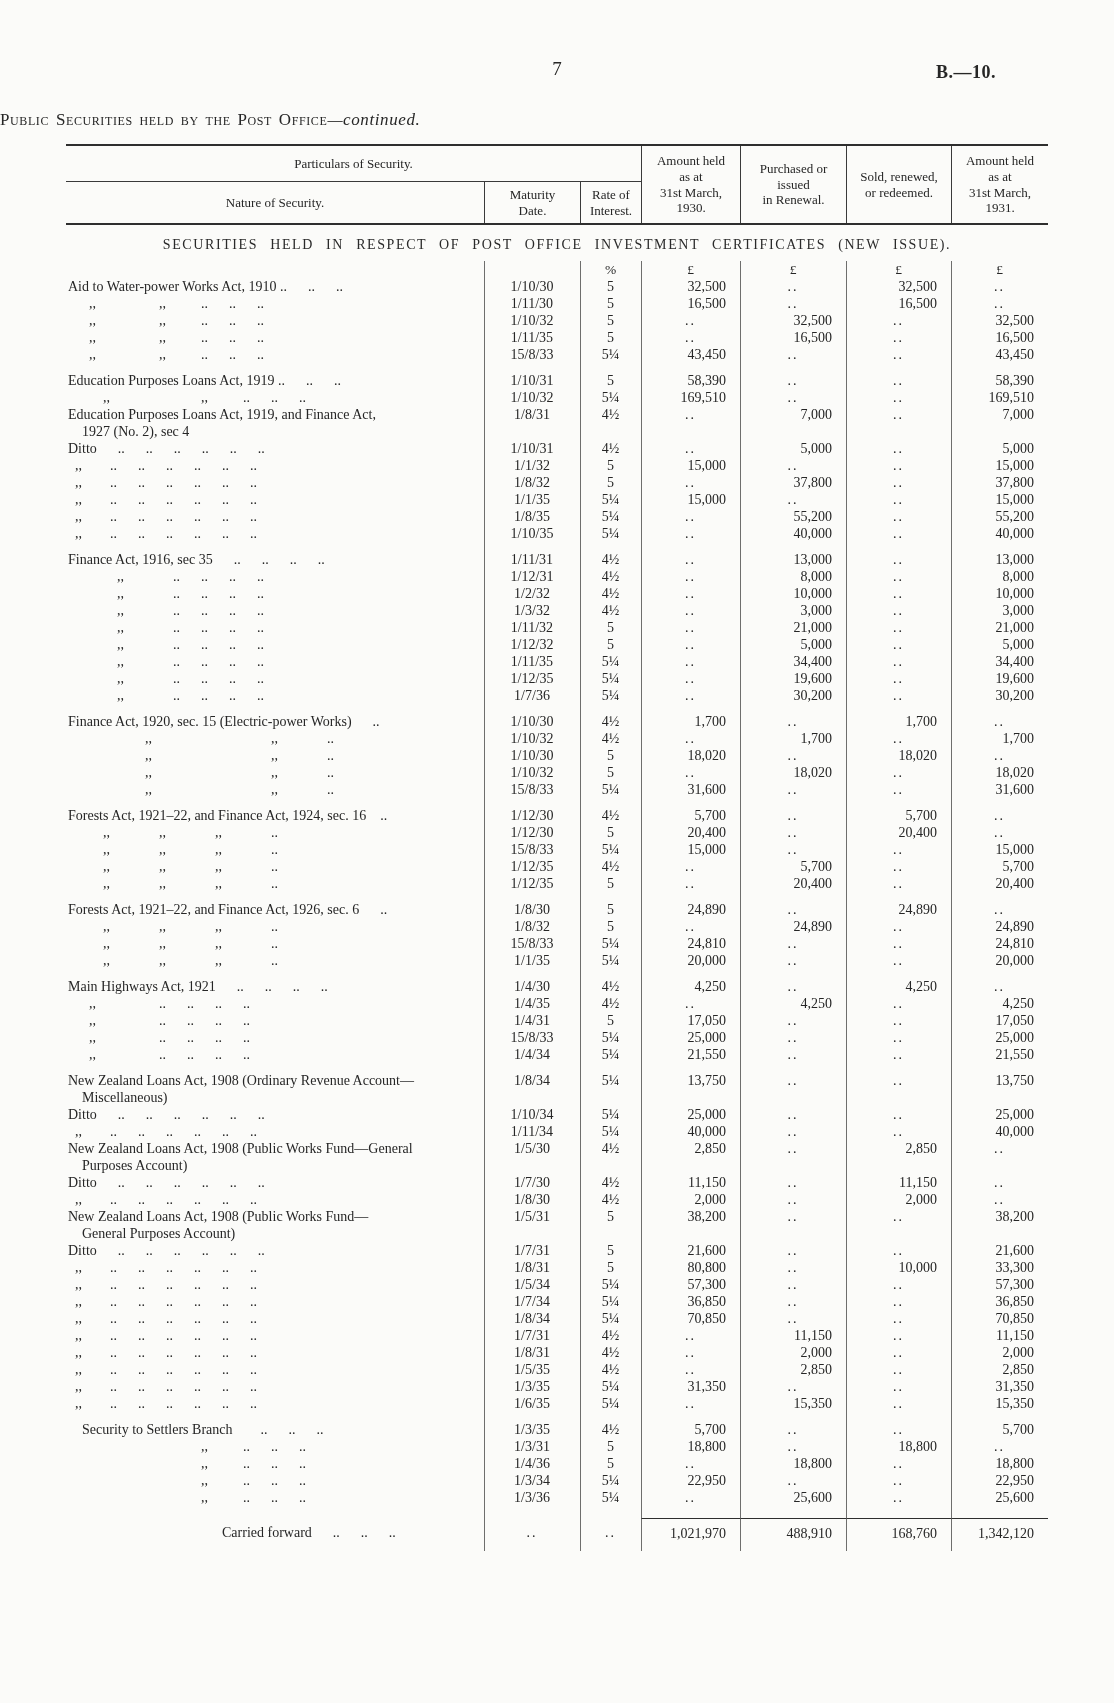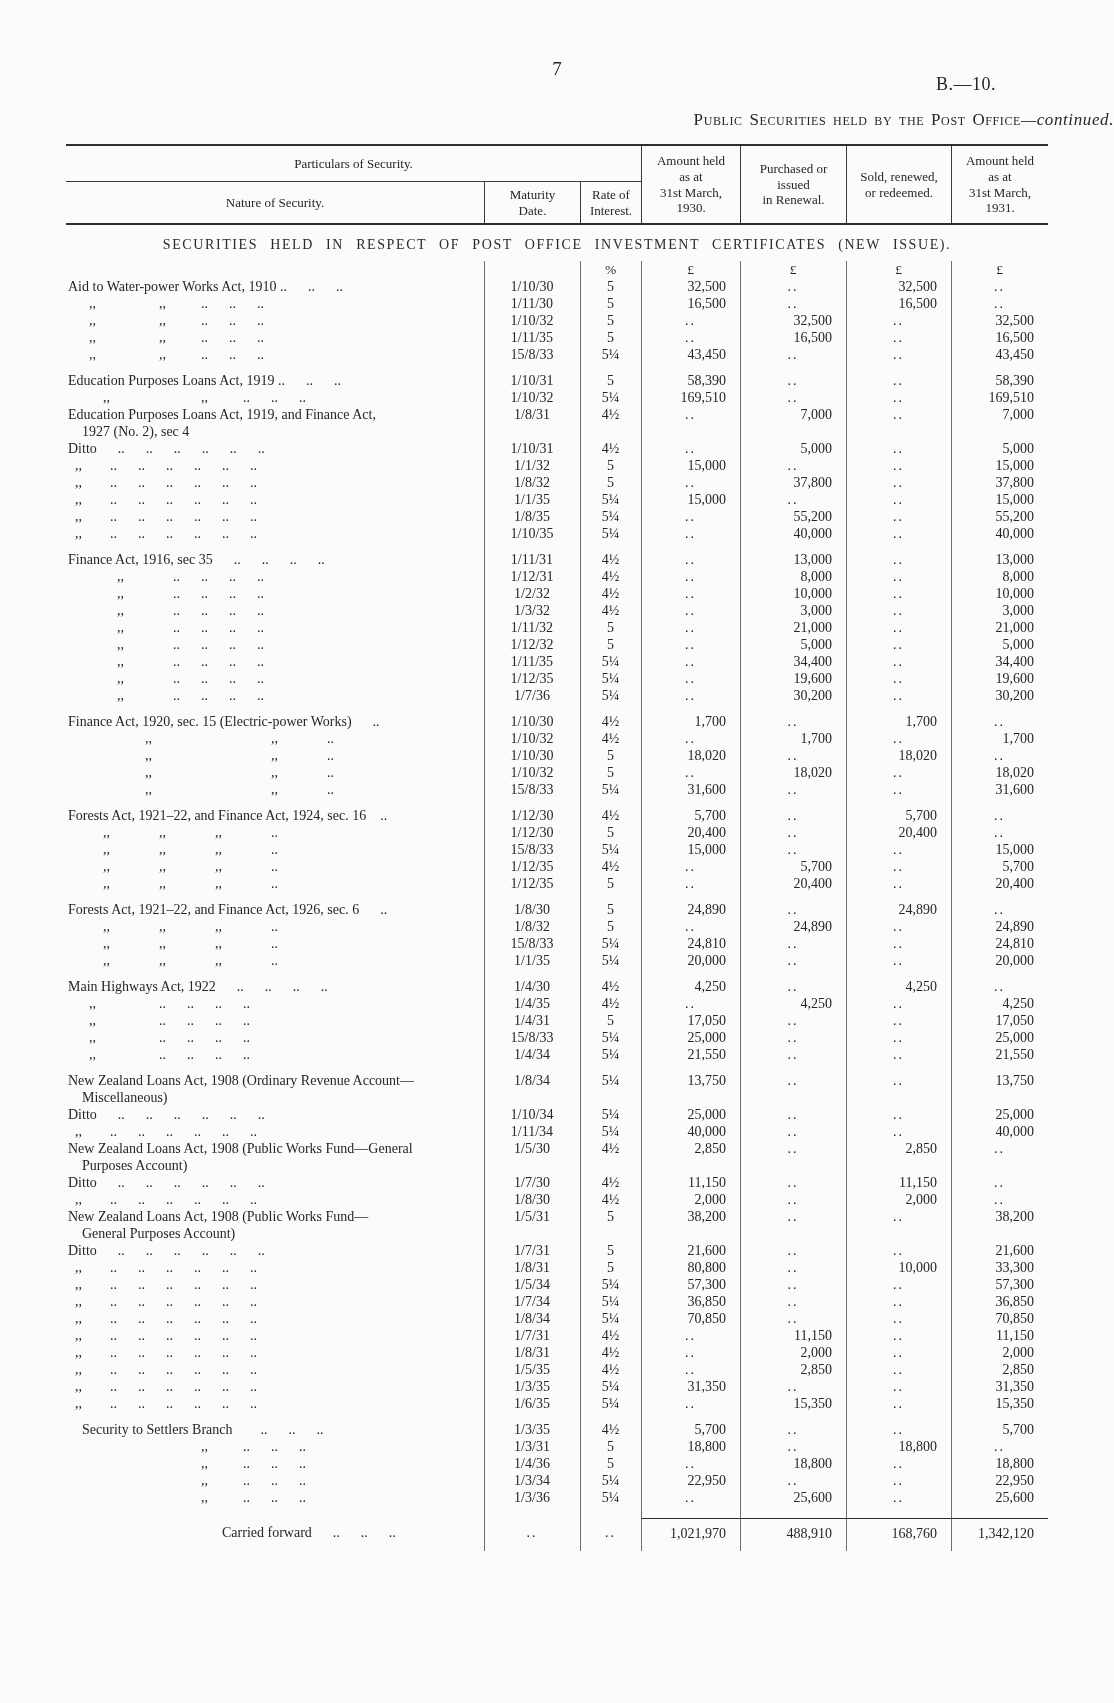--- a/index.html
+++ b/index.html
@@ -3,22 +3,22 @@
 <meta charset="utf-8">
 <style>
   html,body{margin:0;padding:0;}
   body{
     width:1114px;height:1703px;position:relative;overflow:hidden;
     background:#fbfbf9;color:#262626;
     font-family:"Liberation Serif","DejaVu Serif",serif;
   }
   .page-head{position:relative;height:28px;margin-top:58px;}
   .page-num{position:absolute;left:0;right:0;text-align:center;font-size:19px;}
-  .page-ref{position:absolute;right:118px;top:16px;font-size:18px;letter-spacing:.5px;}
-  .doc-title{margin-top:24px;text-align:right;font-size:17px;letter-spacing:.6px;word-spacing:2px;}
+  .page-ref{position:absolute;right:118px;top:4px;font-size:18px;letter-spacing:.5px;font-weight:bold;}
+  .doc-title{margin-top:24px;text-align:left;font-size:17px;letter-spacing:.6px;word-spacing:2px;}
   .doc-title .sc{font-variant:small-caps;}
   .doc-title .cont{font-style:italic;}
 
   .table-wrap{margin:14px 0 0 66px;width:982px;}
   .thead{
     display:grid;
     grid-template-columns:418px 96px 61px 99px 106px 105px 97px;
     grid-template-rows:36px 41px;
     border-top:2px solid #2e2e2e;border-bottom:2px solid #2e2e2e;
     font-size:13px;line-height:1.22;
@@ -443,21 +443,21 @@
           <div class="c nature">   ,,    ,,    ,,    ..</div>
           <div class="c mid">1/1/35</div>
           <div class="c mid">5¼</div>
           <div class="c amt">20,000</div>
           <div class="c amt dots">..</div>
           <div class="c amt dots">..</div>
           <div class="c amt">20,000</div>
         </div>
         <div class="gap"></div>
         <div class="trow">
-          <div class="c nature">Main Highways Act, 1922  ..  ..  ..  ..</div>
+          <div class="c nature">Main Highways Act, 1921  ..  ..  ..  ..</div>
           <div class="c mid">1/4/30</div>
           <div class="c mid">4½</div>
           <div class="c amt">4,250</div>
           <div class="c amt dots">..</div>
           <div class="c amt">4,250</div>
           <div class="c amt dots">..</div>
         </div>
         <div class="trow">
           <div class="c nature">  ,,     ..  ..  ..  ..</div>
           <div class="c mid">1/4/35</div>

